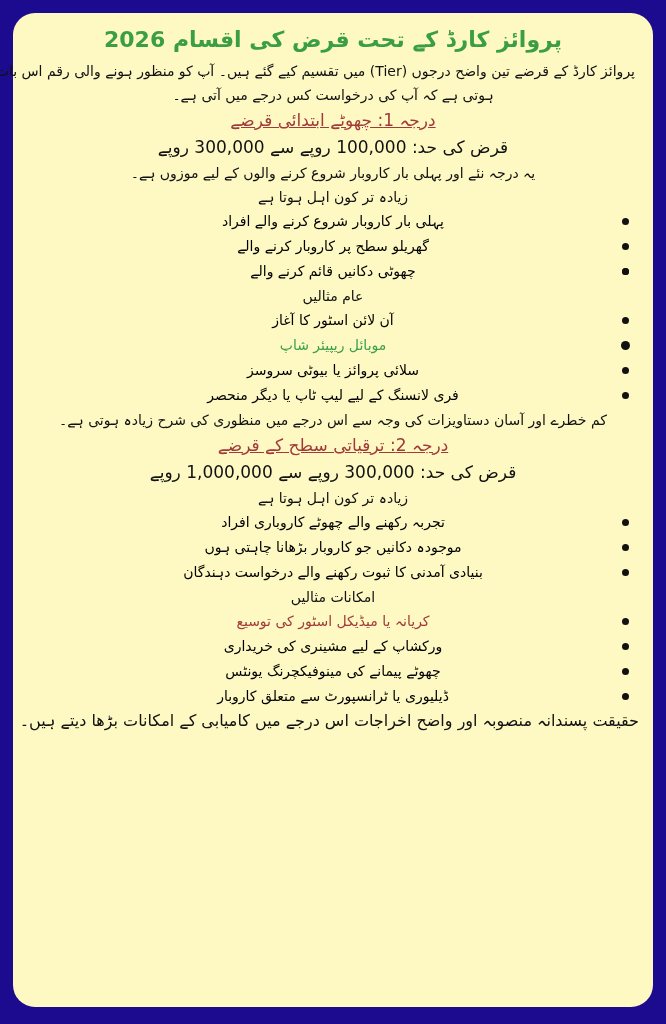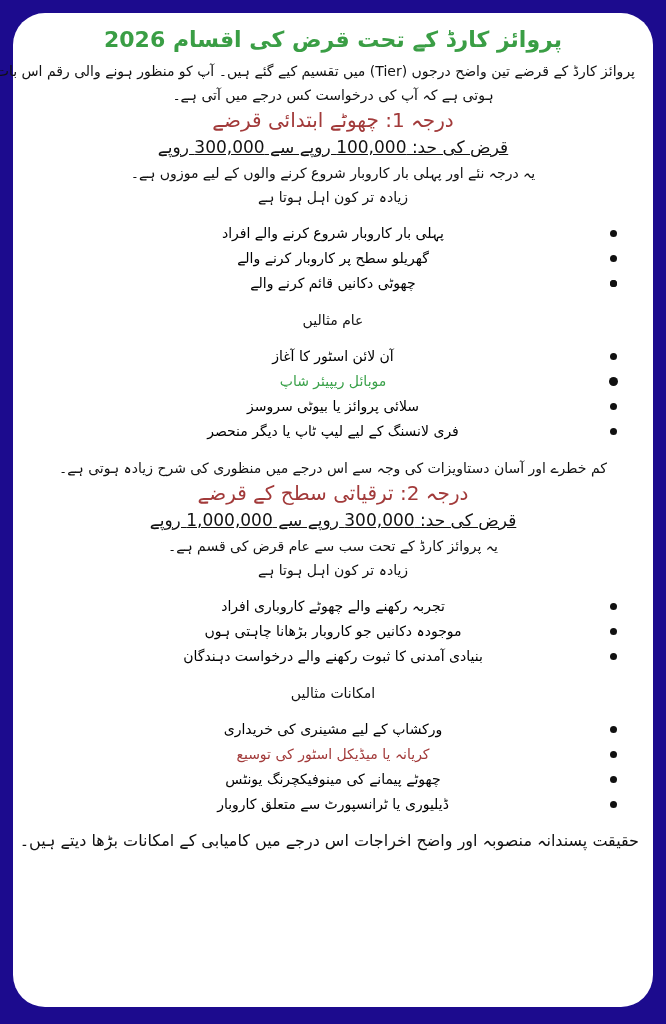--- a/index.html
+++ b/index.html
@@ -7,46 +7,46 @@
     width: 666px; height: 1024px;
     background: #1c0b8e;
     position: relative;
     overflow: hidden;
     font-family: "DejaVu Sans", sans-serif;
   }
   .panel {
     position: absolute;
     left: 13px; top: 13px;
     width: 640px; height: 994px;
-    background: #ffffff;
-    border-radius: 32px;
+    background: #fef9c3;
+    border-radius: 22px;
     box-sizing: border-box;
     padding: 10px 14px 16px 14px;
     direction: rtl;
   }
   .line {
     text-align: center;
     color: #111;
     font-size: 15px;
     line-height: 24px;
     margin: 0;
     white-space: nowrap;
   }
   .title {
     color: #3a9e45;
     font-size: 22px;
     line-height: 34px;
     text-align: center;
     margin: 0 0 2px 0;
   }
   .intro { font-size: 14px; line-height: 24px; text-align: center; padding: 0 4px; }
-  .tier-heading { color: #a23a3a; font-size: 20px; line-height: 26px; }
-  .limit { font-size: 17px; line-height: 28px; text-decoration: underline; }
+  .tier-heading { color: #a23a3a; font-size: 17px; line-height: 26px; text-decoration: underline; }
+  .limit { font-size: 17px; line-height: 28px; }
   .desc { font-size: 14px; line-height: 24px; }
-  .bullets { list-style: none; margin: 12px; padding: 0; }
+  .bullets { list-style: none; margin: 0; padding: 0; }
   .bullets li {
     position: relative;
     text-align: center;
     font-size: 14px;
     line-height: 25px;
     padding-right: 0;
   }
   .bullets li .dot {
     position: absolute;
     right: 10px; top: 9px;
@@ -85,29 +85,28 @@
       <li><span class="dot big"></span><span class="green">موبائل ریپیئر شاپ</span></li>
       <li><span class="dot"></span><span>سلائی پروائز یا بیوٹی سروسز</span></li>
       <li><span class="dot"></span><span>فری لانسنگ کے لیے لیپ ٹاپ یا دیگر منحصر</span></li>
     </ul>
     <p class="line desc">کم خطرے اور آسان دستاویزات کی وجہ سے اس درجے میں منظوری کی شرح زیادہ ہوتی ہے۔</p>
   </section>
 
   <section>
     <p class="line tier-heading">درجہ 2: ترقیاتی سطح کے قرضے</p>
     <p class="line limit">قرض کی حد: 300,000 روپے سے 1,000,000 روپے</p>
-    <p class="line desc">یہ پروائز کارڈ کے تحت سب سے عام قرض کی قسم ہے۔</p>
     <p class="line desc">زیادہ تر کون اہل ہوتا ہے</p>
     <ul class="bullets">
       <li><span class="dot"></span><span>تجربہ رکھنے والے چھوٹے کاروباری افراد</span></li>
       <li><span class="dot"></span><span>موجودہ دکانیں جو کاروبار بڑھانا چاہتی ہوں</span></li>
       <li><span class="dot"></span><span>بنیادی آمدنی کا ثبوت رکھنے والے درخواست دہندگان</span></li>
     </ul>
     <p class="line desc">امکانات مثالیں</p>
     <ul class="bullets">
+      <li><span class="dot"></span><span class="red">کریانہ یا میڈیکل اسٹور کی توسیع</span></li>
       <li><span class="dot"></span><span>ورکشاپ کے لیے مشینری کی خریداری</span></li>
-      <li><span class="dot"></span><span class="red">کریانہ یا میڈیکل اسٹور کی توسیع</span></li>
       <li><span class="dot"></span><span>چھوٹے پیمانے کی مینوفیکچرنگ یونٹس</span></li>
       <li><span class="dot"></span><span>ڈیلیوری یا ٹرانسپورٹ سے متعلق کاروبار</span></li>
     </ul>
     <p class="line closing">حقیقت پسندانہ منصوبہ اور واضح اخراجات اس درجے میں کامیابی کے امکانات بڑھا دیتے ہیں۔</p>
   </section>
 </div>
 
 </body></html>

